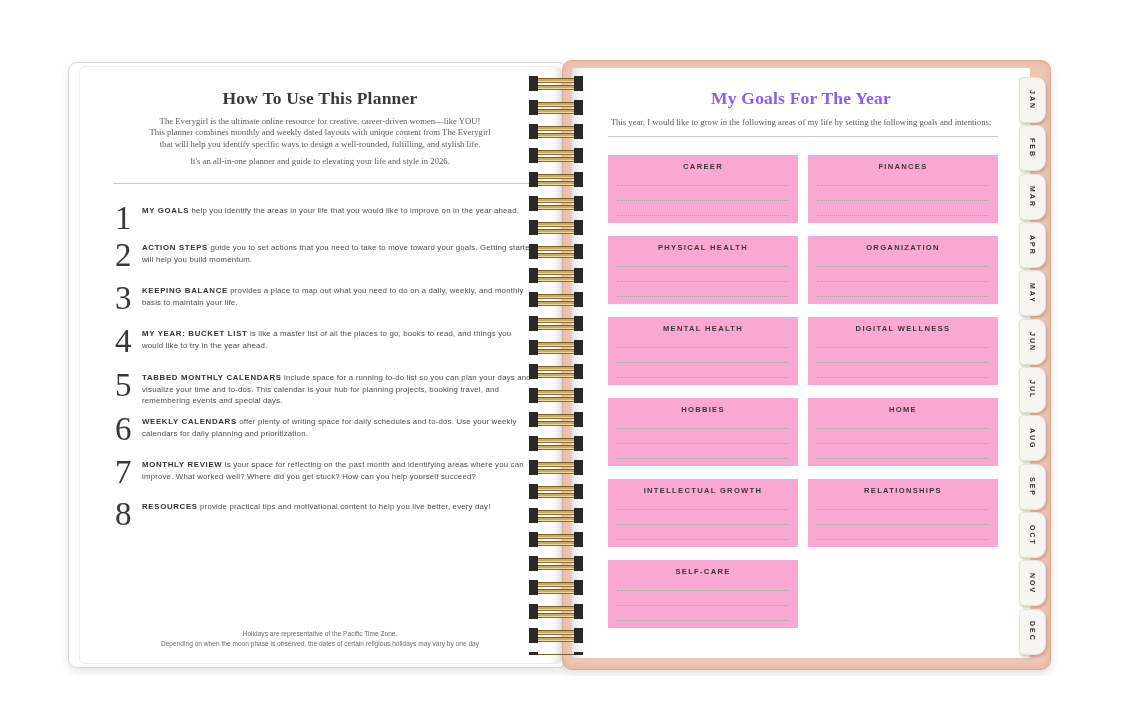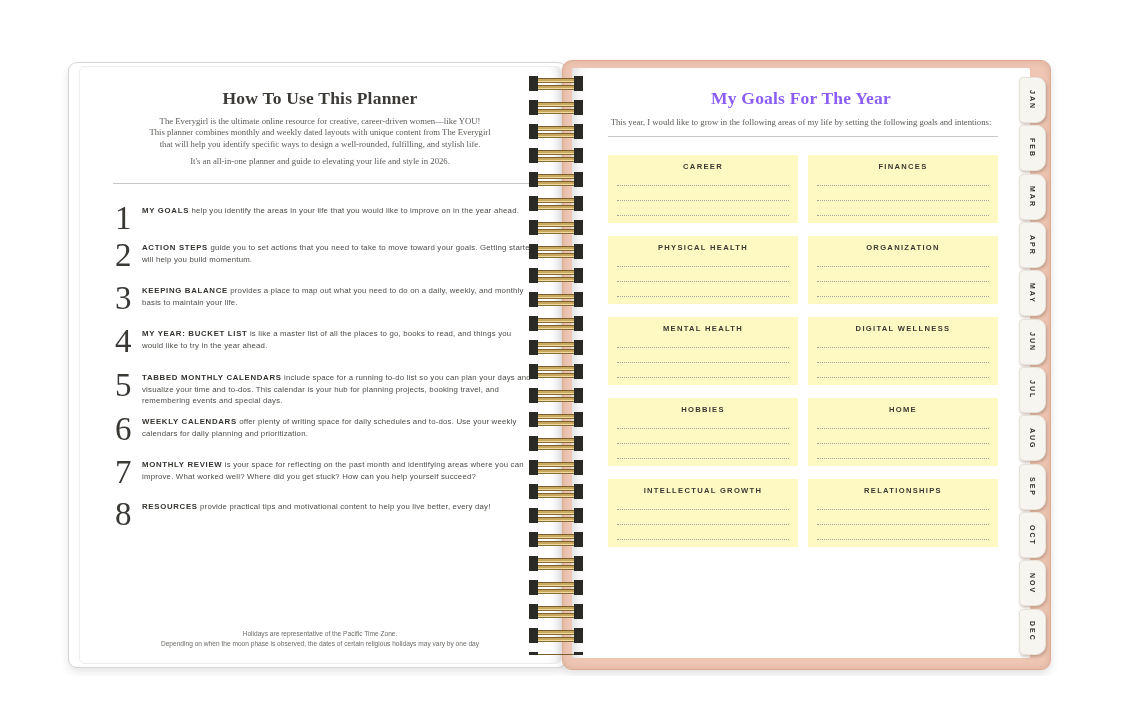--- a/index.html
+++ b/index.html
@@ -96,21 +96,21 @@
   }
   .rule-right {
     position:absolute; left:608px; top:136px; width:390px; height:0;
     border-top:1px solid #c8c7c4;
   }
   .goals {
     position:absolute; left:608px; top:155px; width:390px;
     display:grid; grid-template-columns:190px 190px; gap:13px 10px;
   }
   .goal-box {
-    height:68px; background:#fef9c3; box-sizing:border-box; padding-top:7px;
+    height:68px; background:#f9a8d4; box-sizing:border-box; padding-top:7px;
   }
   .goal-title {
     text-align:center; font-size:7.6px; font-weight:700;
     letter-spacing:1.3px; color:#3a3833;
   }
   .goal-line {
     height:14px; margin:0 9px; border-bottom:1.5px dotted #a5a39e;
   }
 
   
@@ -246,20 +246,26 @@
       <div class="goal-line"></div>
         <div class="goal-line"></div>
         <div class="goal-line"></div>
     </div>
     <div class="goal-box">
       <div class="goal-title">RELATIONSHIPS</div>
       <div class="goal-line"></div>
         <div class="goal-line"></div>
         <div class="goal-line"></div>
     </div>
+    <div class="goal-box">
+      <div class="goal-title">SELF-CARE</div>
+      <div class="goal-line"></div>
+        <div class="goal-line"></div>
+        <div class="goal-line"></div>
+    </div>
   </div>
 
   <div class="tabs">
     <div class="tab">
         <span class="tab-label">JAN</span>
       </div>
     <div class="tab">
         <span class="tab-label">FEB</span>
       </div>
     <div class="tab">

